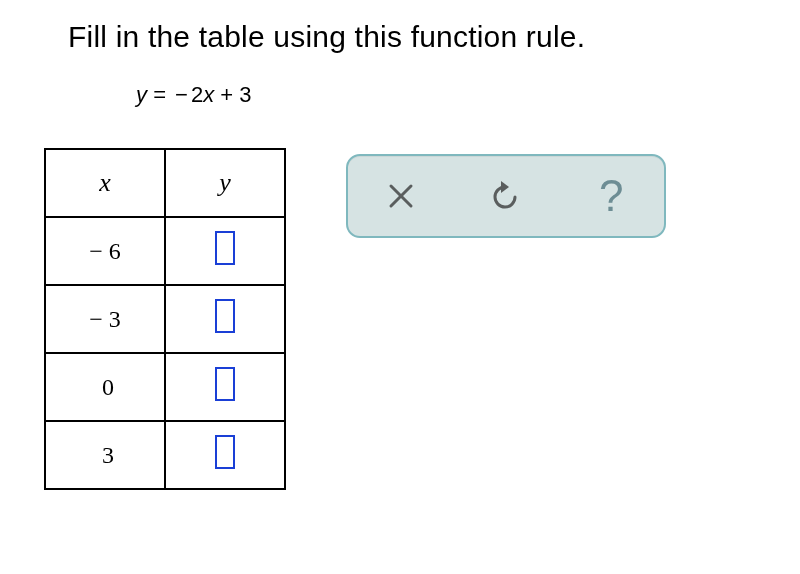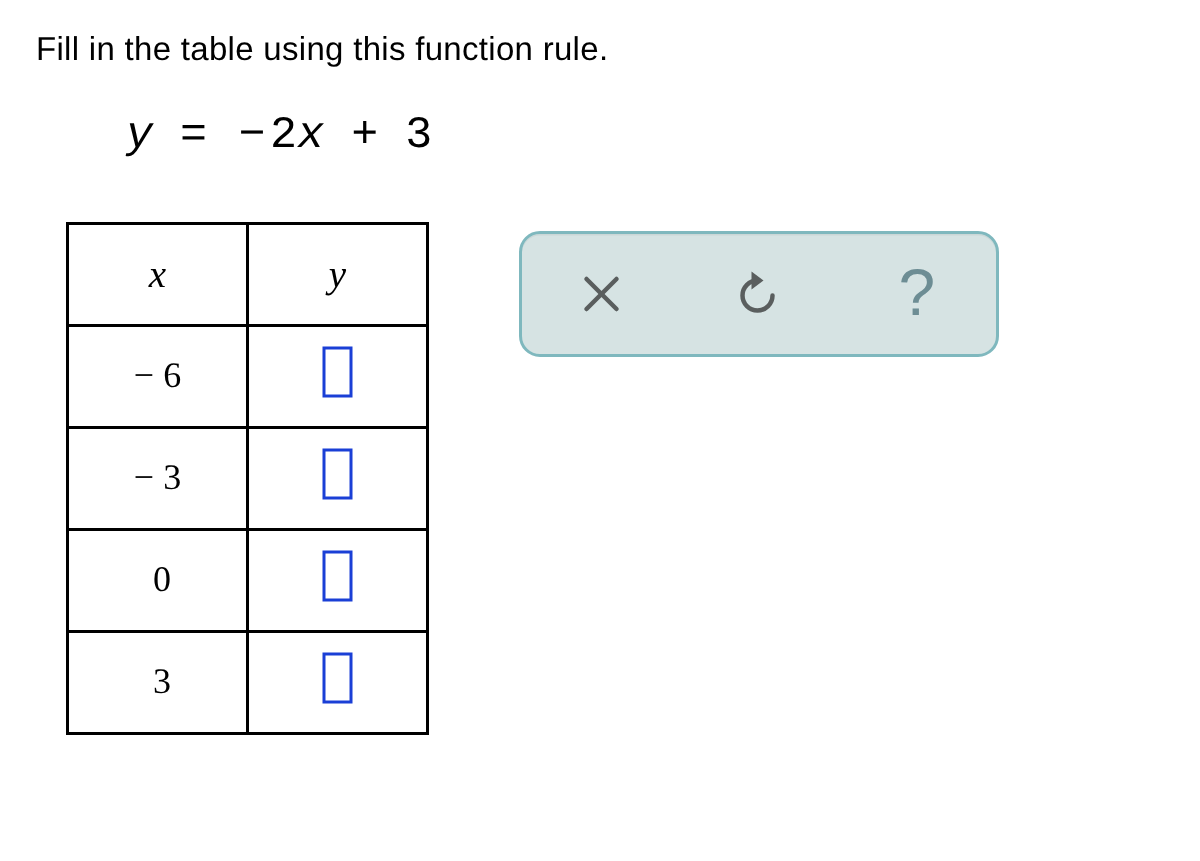--- a/index.html
+++ b/index.html
@@ -5,30 +5,31 @@
     * { box-sizing: border-box; margin: 0; padding: 0; }
     body {
       font-family: Arial, Helvetica, sans-serif;
       background: #ffffff;
       padding: 20px 24px;
       width: 800px;
       height: 574px;
       color: #000;
     }
     .instruction {
-      font-size: 22px;
+      font-size: 30px;
       font-weight: 400;
       margin-bottom: 28px;
       letter-spacing: 0.2px;
+      margin-left: 44px;
     }
     .formula {
-      font-family: Liberation Mono, monospace;
-      font-size: 30px;
+      font-family: Liberation Sans, sans-serif;
+      font-size: 22px;
       font-style: italic;
-      margin-left: 60px;
+      margin-left: 112px;
       margin-bottom: 40px;
     }
     .formula .eq { font-style: normal; }
     .formula .minus { font-style: normal; margin: 0 3px; }
     .formula .num { font-style: normal; }
     .content-row {
       display: flex;
       align-items: flex-start;
       gap: 60px;
       margin-left: 20px;

